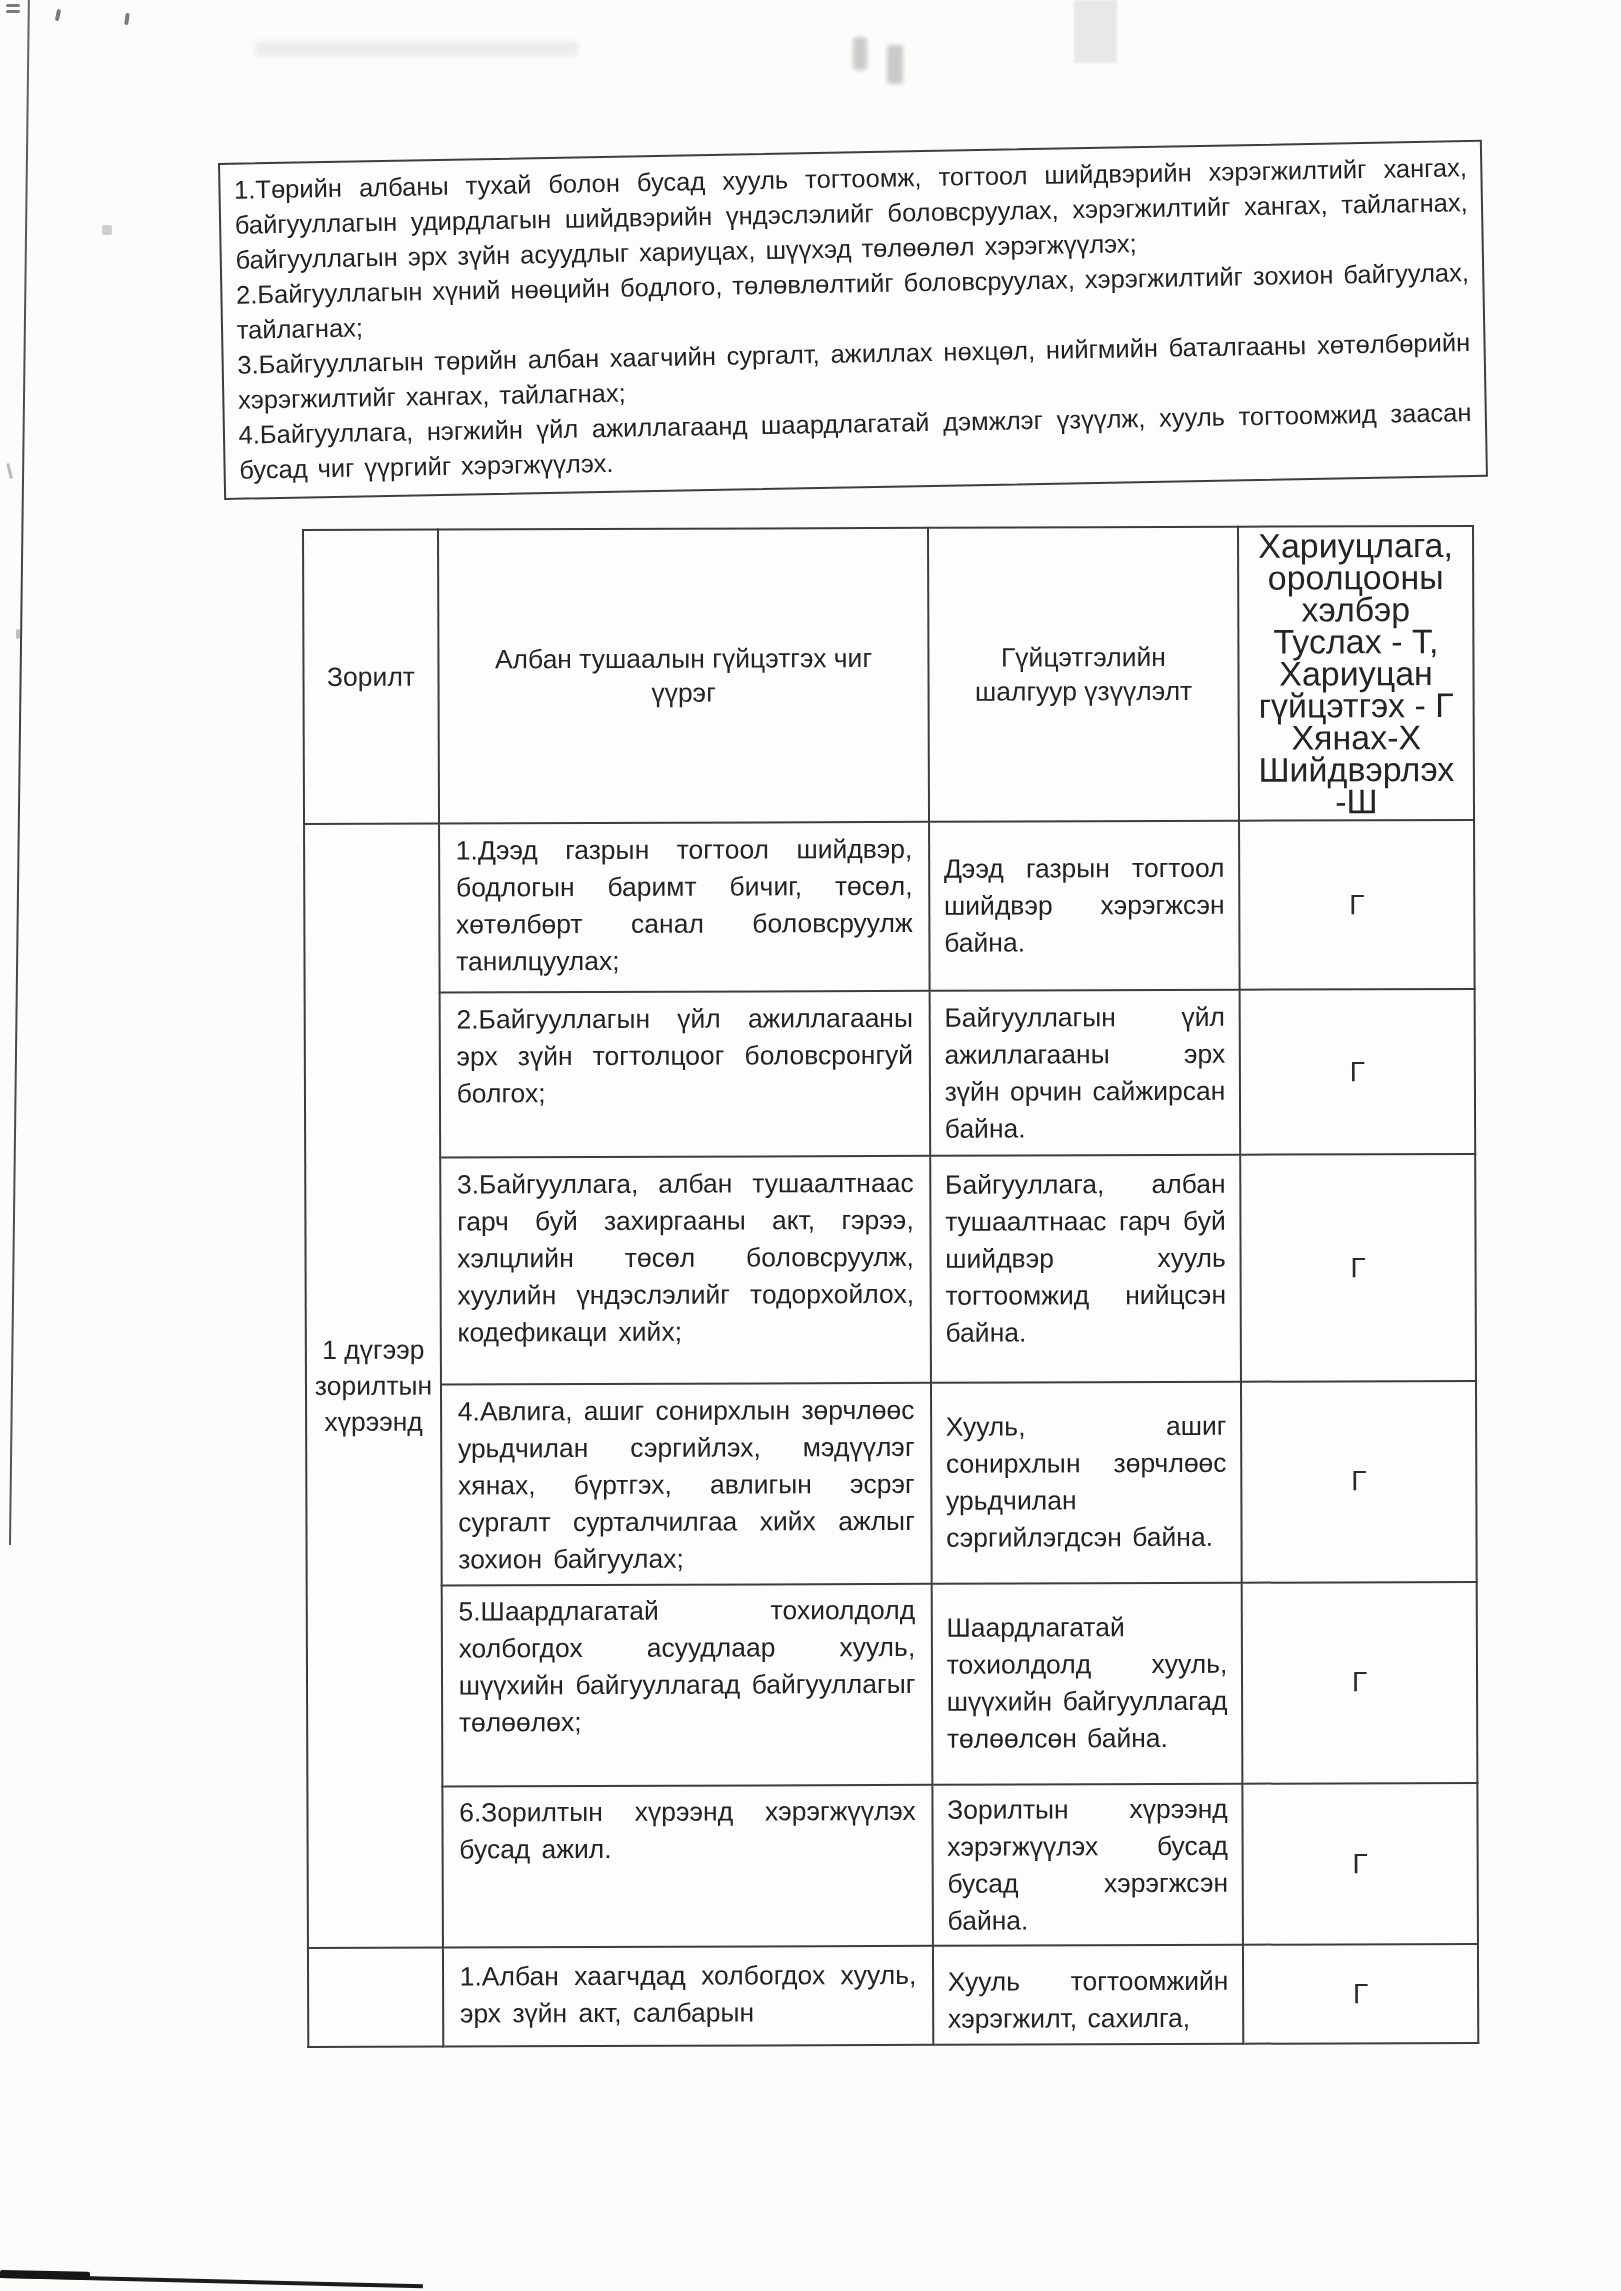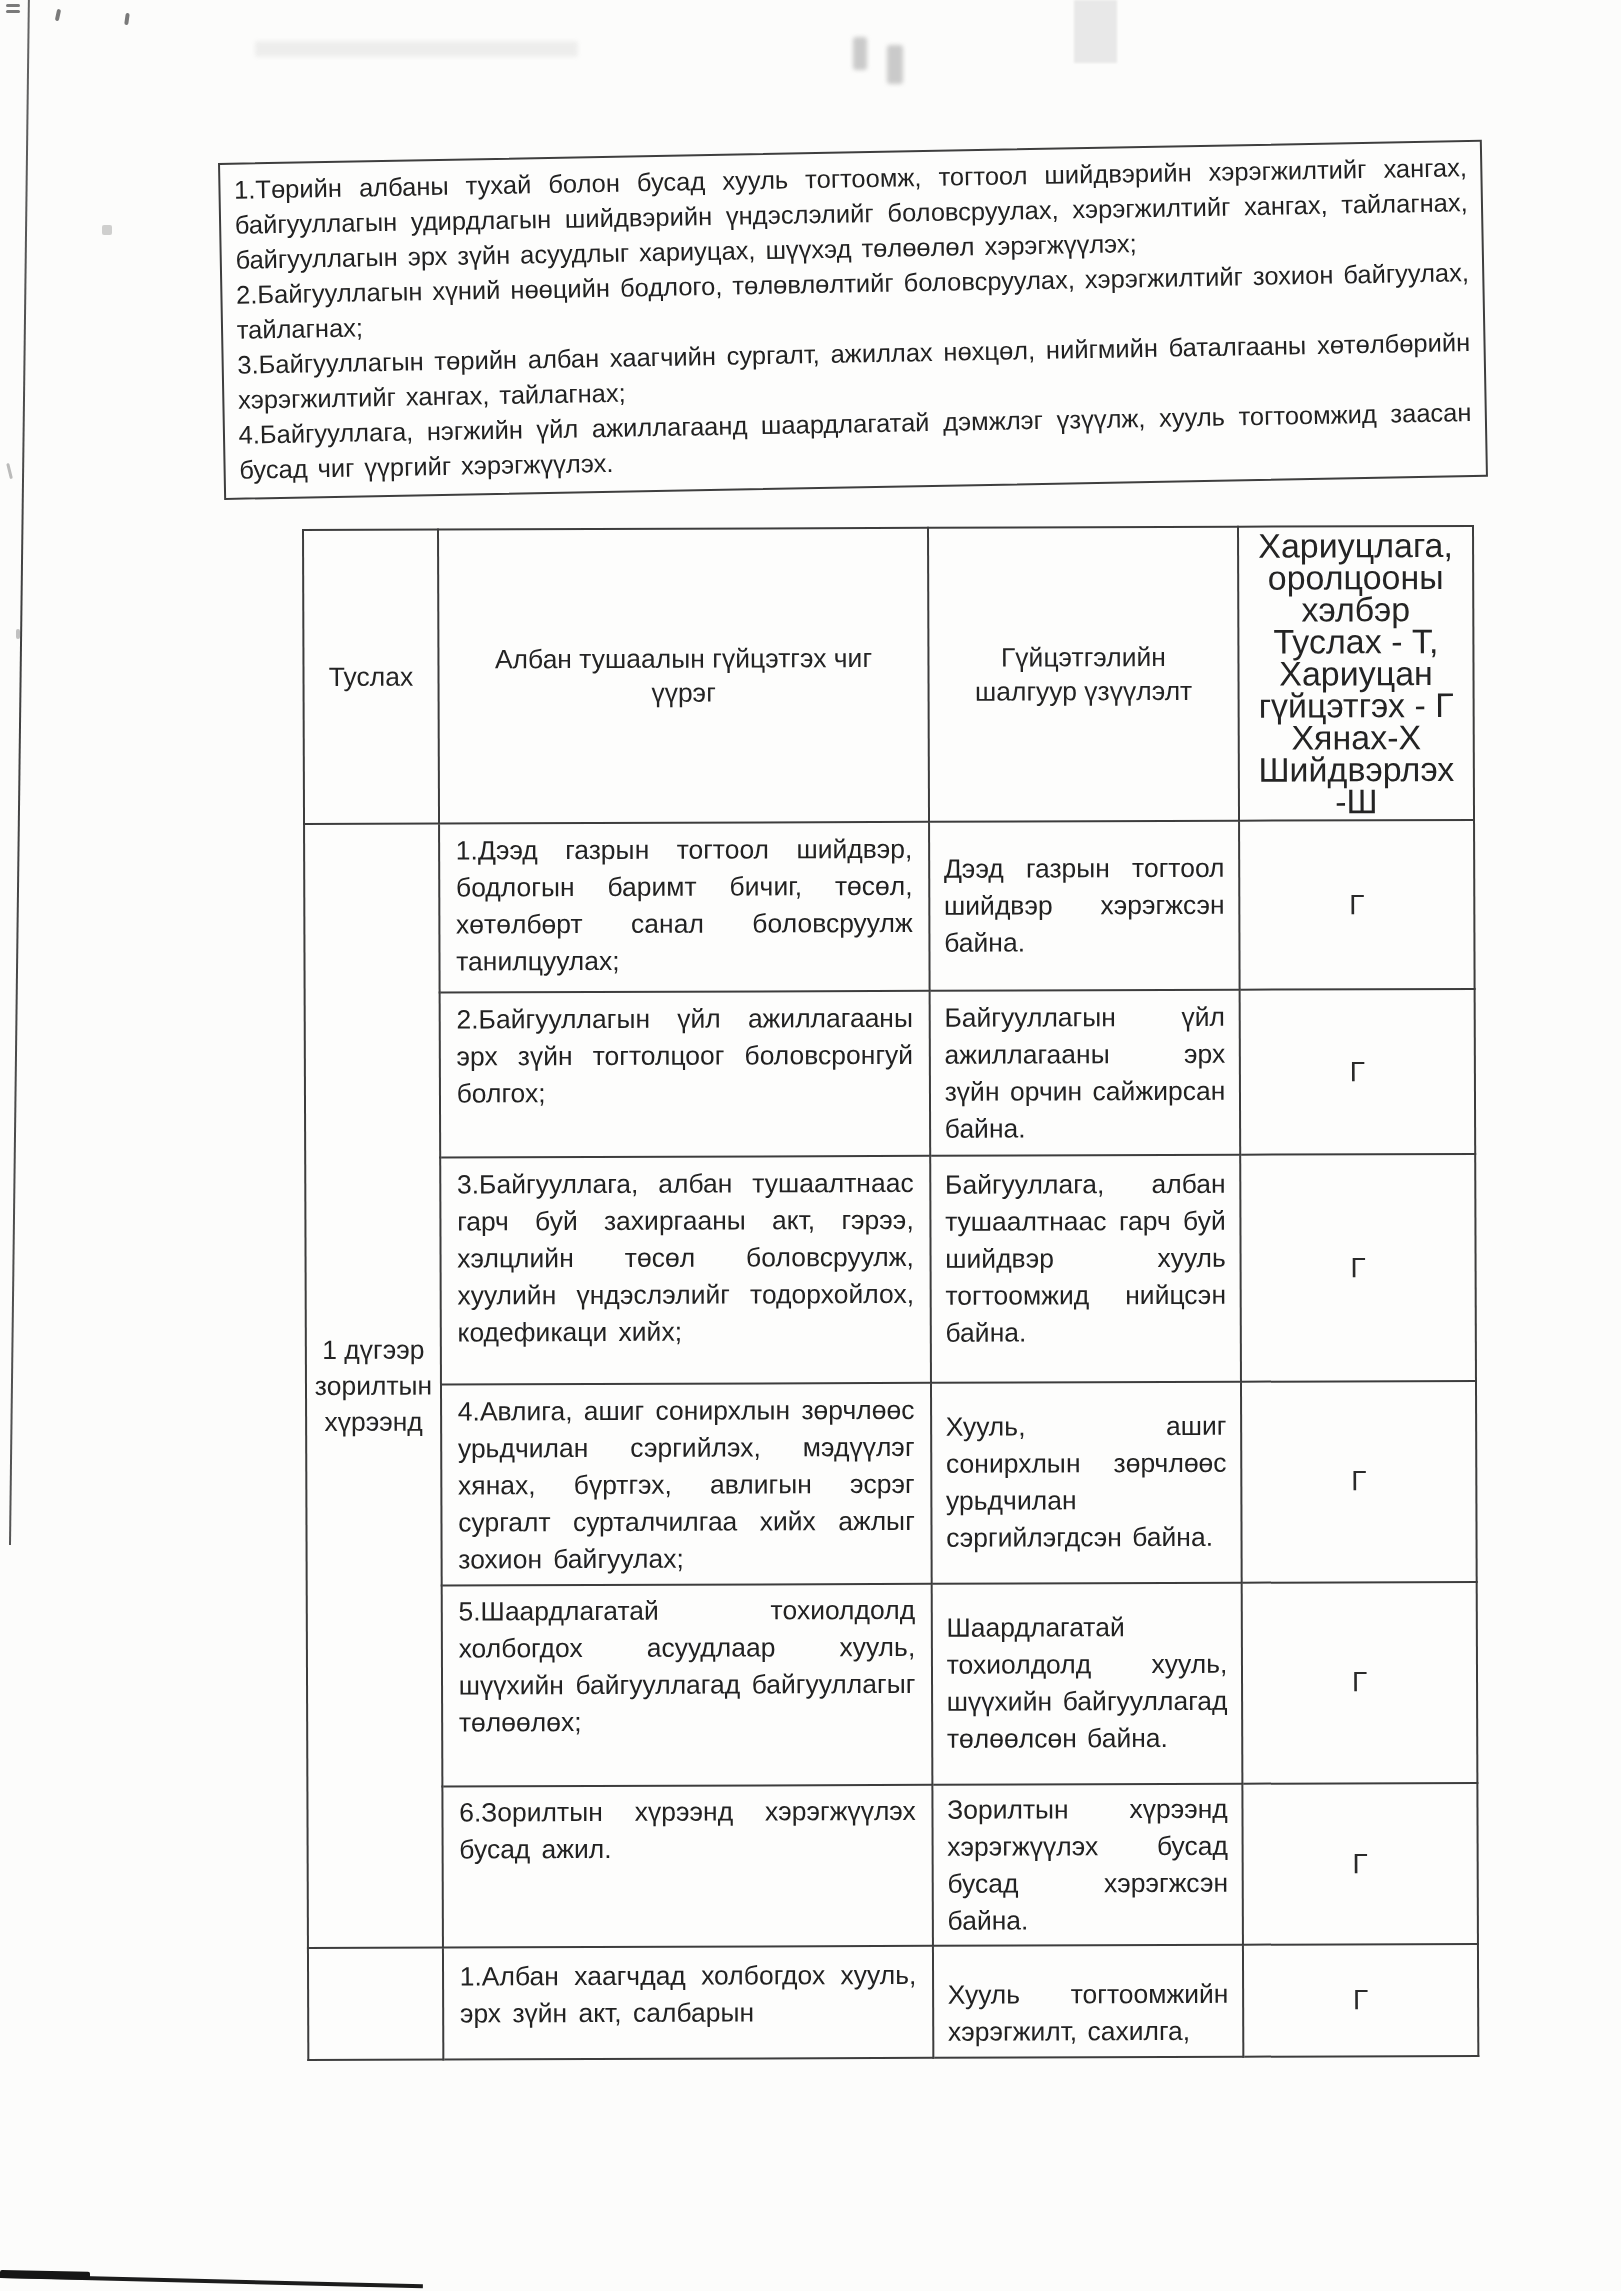--- a/index.html
+++ b/index.html
@@ -179,21 +179,21 @@
 <div class="table-wrap">
   <table class="duties">
     <colgroup>
       <col class="c-goal">
         <col class="c-duty">
         <col class="c-crit">
         <col class="c-resp">
     </colgroup>
     <tbody>
         <tr class="h-head">
-      <th class="head-cell">Туслах</th>
+      <th class="head-cell">Зорилт</th>
       <th class="head-cell preline">Албан тушаалын гүйцэтгэх чиг
 үүрэг</th>
       <th class="head-cell preline">Гүйцэтгэлийн
 шалгуур үзүүлэлт</th>
       <th class="head-cell head-resp preline">Хариуцлага,
 оролцооны
 хэлбэр
 Туслах - Т,
 Хариуцан
 гүйцэтгэх - Г
@@ -229,19 +229,19 @@
       <td class="resp-cell">Г</td>
     </tr>
     <tr class="h-r6">
       <td class="duty-cell">6.Зорилтын хүрээнд хэрэгжүүлэх бусад ажил.</td>
       <td class="crit-cell">Зорилтын хүрээнд хэрэгжүүлэх бусад бусад хэрэгжсэн байна.</td>
       <td class="resp-cell">Г</td>
     </tr>
     <tr class="h-r7">
       <td class="goal-cell"></td>
       <td class="duty-cell" style="padding-top:9.8px;">1.Албан хаагчдад холбогдох хууль, эрх зүйн акт, салбарын</td>
-      <td class="crit-cell" style="vertical-align:top; padding-top:30px;">Хууль тогтоомжийн хэрэгжилт, сахилга,</td>
+      <td class="crit-cell" style="vertical-align:top; padding-top:17px;">Хууль тогтоомжийн хэрэгжилт, сахилга,</td>
       <td class="resp-cell">Г</td>
     </tr>
   </tbody>
     </table>
 </div>
 
 
 </body></html>

